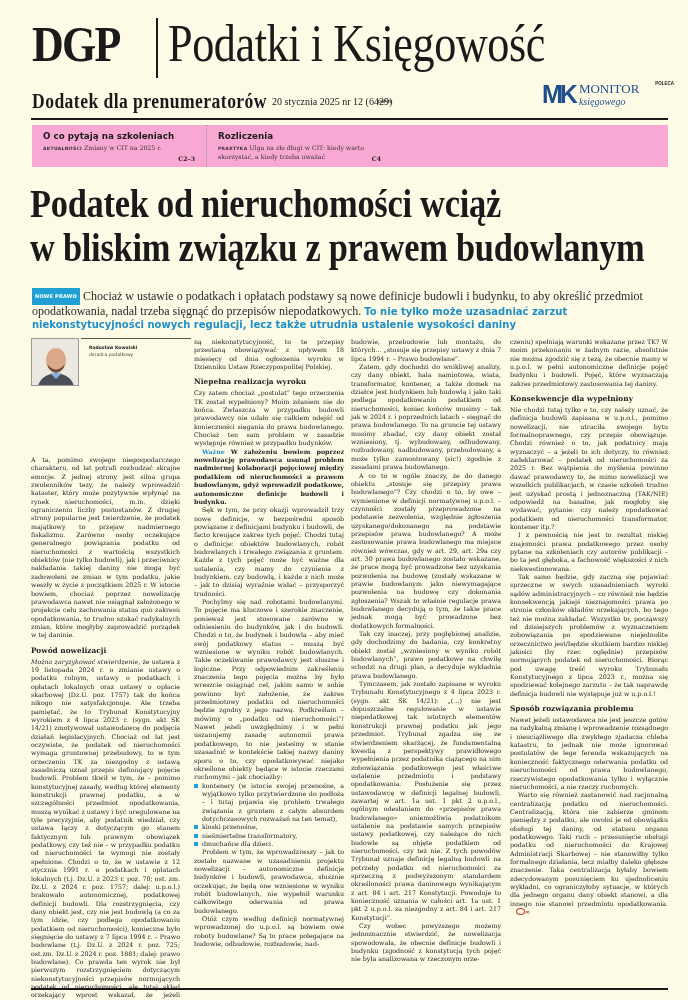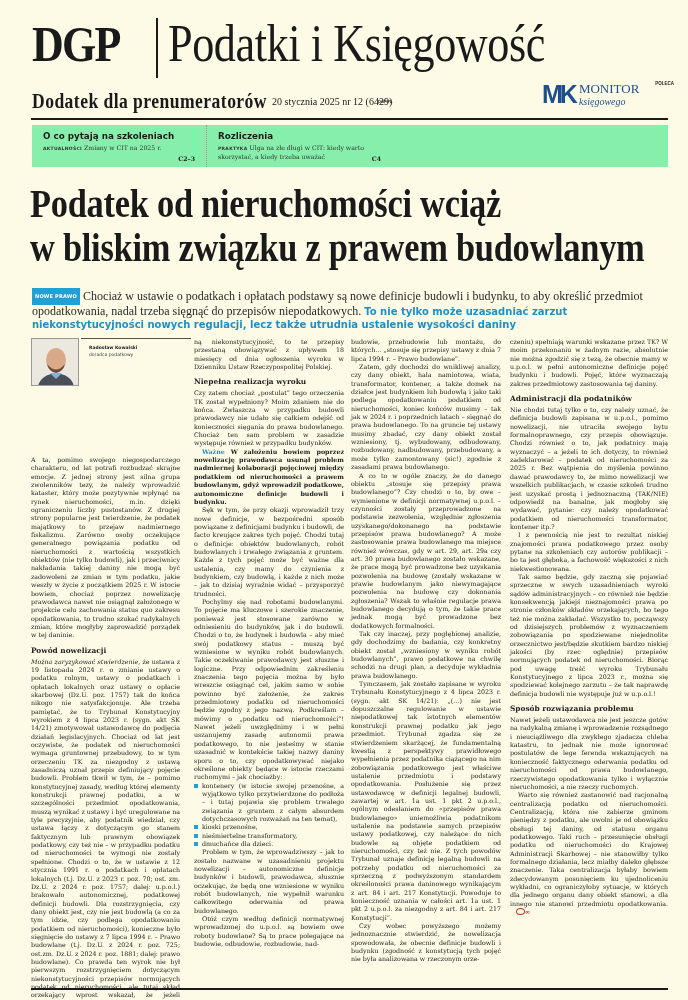--- a/index.html
+++ b/index.html
@@ -13,21 +13,21 @@
   .mh-date { position: absolute; left: 246px; top: 88px; font-family: "Liberation Serif", serif; font-size: 10px; }
   .mh-site { position: absolute; left: 352px; top: 91px; font-family: "Liberation Sans", sans-serif; font-size: 4px; font-weight: bold; }
   .mh-poleca { position: absolute; right: -8px; top: 73px; font-family: "Liberation Sans", sans-serif; font-size: 4.5px; font-weight: bold; }
   .mk { position: absolute; left: 542px; top: 82px; display: flex; }
   .mk-logo { font-family: "Liberation Sans", sans-serif; font-weight: bold; font-size: 25px; color: #1f4e8c; letter-spacing: -3px; line-height: 24px; }
   .mk-text { margin-left: 4px; color: #1f4e8c; font-family: "Liberation Serif", serif; line-height: 11px; }
   .mk-text .m1 { font-size: 13px; }
   .mk-text .m2 { font-size: 10px; font-style: italic; }
   .rule-top { position: absolute; left: 31px; top: 118px; width: 637px; height: 2px; background: #1a1a1a; }
 
-  .teasers { position: absolute; left: 32px; top: 125px; width: 636px; height: 42px; background: #86efac; display: flex; }
+  .teasers { position: absolute; left: 32px; top: 125px; width: 636px; height: 42px; background: #f9a8d4; display: flex; }
   .teaser { position: relative; padding: 5px 11px; }
   .teaser + .teaser { border-left: 1px dotted #999; }
   .teaser h3 { font-family: "DejaVu Sans", sans-serif; font-size: 9.5px; font-weight: bold; margin-bottom: 3px; transform: scaleX(0.92); transform-origin: left; white-space: nowrap; }
   .teaser p { font-size: 6.2px; line-height: 8px; color: #333; }
   .teaser .kick { font-family: "DejaVu Sans", sans-serif; font-size: 4.5px; font-weight: bold; letter-spacing: 0.3px; text-transform: uppercase; margin-right: 2px; }
   .teaser .pg { position: absolute; right: 11px; bottom: 5px; font-size: 6.2px; font-weight: bold; }
   .t1 { width: 174px; } .t2 { width: 276px; } .t3 { width: 186px; }
 
   .headline { position: absolute; left: 30px; top: 182px; width: 650px; font-family: "Liberation Serif", serif; font-size: 40px; line-height: 44px; transform: scaleX(0.86); transform-origin: left; letter-spacing: -0.3px; white-space: nowrap; }
 
@@ -150,21 +150,21 @@
     <p>budowie, przebudowie lub montażu, do których… „stosuje się przepisy ustawy z dnia 7 lipca 1994 r. – Prawo budowlane”.</p>
     <p class="ind">Zatem, gdy dochodzi do wnikliwej analizy, czy dany obiekt, hala namiotowa, wiata, transformator, kontener, a także domek na działce jest budynkiem lub budowlą i jako taki podlega opodatkowaniu podatkiem od nieruchomości, koniec końców musimy – tak jak w 2024 r. i poprzednich latach – sięgnąć do prawa budowlanego. To na gruncie tej ustawy musimy zbadać, czy dany obiekt został wzniesiony, tj. wybudowany, odbudowany, rozbudowany, nadbudowany, przebudowany, a może tylko zamontowany (sic!) zgodnie z zasadami prawa budowlanego.</p>
     <p class="ind">A co to w ogóle znaczy, że do danego obiektu „stosuje się przepisy prawa budowlanego”? Czy chodzi o to, by owe – wymienione w definicji normatywnej u.p.o.l. – czynności zostały przeprowadzone na podstawie zezwolenia, względnie zgłoszenia uzyskanego/dokonanego na podstawie przepisów prawa budowlanego? A może zastosowanie prawa budowlanego ma miejsce również wówczas, gdy w art. 29, art. 29a czy art. 30 prawa budowlanego zostało wskazane, że prace mogą być prowadzone bez uzyskania pozwolenia na budowę (zostały wskazane w prawie budowlanym jako niewymagające pozwolenia na budowę czy dokonania zgłoszenia? Wszak to właśnie regulacje prawa budowlanego decydują o tym, że takie prace jednak mogą być prowadzone bez dodatkowych formalności.</p>
     <p class="ind">Tak czy inaczej, przy pogłębionej analizie, gdy dochodzimy do badania, czy konkretny obiekt został „wzniesiony w wyniku robót budowlanych”, prawo podatkowe na chwilę schodzi na drugi plan, a decyduje wykładnia prawa budowlanego.</p>
     <p class="ind">Tymczasem, jak zostało zapisane w wyroku Trybunału Konstytucyjnego z 4 lipca 2023 r. (sygn. akt SK 14/21): „(…) nie jest dopuszczalne regulowanie w ustawie niepodatkowej tak istotnych elementów konstrukcji prawnej podatku jak jego przedmiot. Trybunał zgadza się ze stwierdzeniem skarżącej, że fundamentalną kwestią z perspektywy prawidłowego wypełnienia przez podatnika ciążącego na nim zobowiązania podatkowego jest właściwe ustalenie przedmiotu i podstawy opodatkowania. Posłużenie się przez ustawodawcę w definicji legalnej budowli, zawartej w art. 1a ust. 1 pkt 2 u.p.o.l., ogólnym odesłaniem do «przepisów prawa budowlanego» uniemożliwia podatnikom ustalenie na podstawie samych przepisów ustawy podatkowej, czy należące do nich budowle są objęte podatkiem od nieruchomości, czy też nie. Z tych powodów Trybunał uznaje definicję legalną budowli na potrzeby podatku od nieruchomości za sprzeczną z podwyższonym standardem określoności prawa daninowego wynikającym z art. 84 i art. 217 Konstytucji. Powoduje to konieczność uznania w całości art. 1a ust. 1 pkt 2 u.p.o.l. za niezgodny z art. 84 i art. 217 Konstytucji”.</p>
     <p class="ind">Czy wobec powyższego możemy jednoznacznie stwierdzić, że nowelizacja spowodowała, że obecnie definicje budowli i budynku (zgodność z konstytucją tych pojęć nie była analizowana w rzeczonym orze-</p>
   </div>
 
   <div class="col col4">
     <p>czeniu) spełniają warunki wskazane przez TK? W moim przekonaniu w żadnym razie, absolutnie nie można zgodzić się z tezą, że obecnie mamy w u.p.o.l. w pełni autonomiczne definicje pojęć budynku i budowli. Pojęć, które wyznaczają zakres przedmiotowy zastosowania tej daniny.</p>
-    <h4>Administracji dla podatników</h4>
+    <h4>Konsekwencje dla wypełniony</h4>
     <p>Nie chodzi tutaj tylko o to, czy należy uznać, że definicja budowli zapisana w u.p.o.l., pomimo nowelizacji, nie utraciła swojego bytu formalnoprawnego, czy przepis obowiązuje. Chodzi również o to, jak podatnicy mają wyznaczyć – a jeżeli to ich dotyczy, to również zadeklarować – podatek od nieruchomości za 2025 r. Bez wątpienia do myślenia powinno dawać prawodawcy to, że mimo nowelizacji we wszelkich publikacjach, w czasie szkoleń trudno jest uzyskać prostą i jednoznaczną (TAK/NIE) odpowiedź na banalne, jak mogłoby się wydawać, pytanie: czy należy opodatkować podatkiem od nieruchomości transformator, kontener itp.?</p>
     <p class="ind">I z pewnością nie jest to rezultat niskiej znajomości prawa podatkowego przez osoby pytane na szkoleniach czy autorów publikacji – bo ta jest głęboka, a fachowość większości z nich niekwestionowana.</p>
     <p class="ind">Tak samo będzie, gdy zaczną się pojawiać sprzeczne w swych uzasadnieniach wyroki sądów administracyjnych – co również nie będzie konsekwencją jakiejś nieznajomości prawa po stronie członków składów orzekających, bo tego też nie można zakładać. Wszystko to, począwszy od dzisiejszych problemów z wyznaczeniem zobowiązania po spodziewane niejednolite orzecznictwo jest/będzie skutkiem bardzo niskiej jakości (by rzec oględnie) przepisów normujących podatek od nieruchomości. Biorąc pod uwagę treść wyroku Trybunału Konstytucyjnego z lipca 2023 r., można się spodziewać kolejnego zarzutu – że tak naprawdę definicja budowli nie występuje już w u.p.o.l.!</p>
     <h4>Sposób rozwiązania problemu</h4>
     <p>Nawet jeżeli ustawodawca nie jest jeszcze gotów na radykalną zmianę i wprowadzenie rozsądnego i nieuciążliwego dla zwykłego zjadacza chleba katastru, to jednak nie może ignorować postulatów de lege ferenda wskazujących na konieczność faktycznego oderwania podatku od nieruchomości od prawa budowlanego, rzeczywistego opodatkowania tylko i wyłącznie nieruchomości, a nie rzeczy ruchomych.</p>
     <p class="ind"><span>Warto się również zastanowić nad racjonalną centralizacją podatku od nieruchomości. Centralizacją, która nie zabierze gminom pieniędzy z podatku, ale uwolni je od obowiązku obsługi tej daniny, od statusu organu podatkowego. Taki ruch – przesunięcie obsługi podatku od nieruchomości do Krajowej Administracji Skarbowej – nie stanowiłby tylko formalnego działania, lecz miałby daleko głębsze znaczenie. Taka centralizacja byłaby bowiem zdecydowanym posunięciem ku ujednoliceniu wykładni, co ograniczyłoby sytuacje, w których dla jednego organu dany obiekt stanowi, a dla innego nie stanowi przedmiotu opodatkowania.</span><span class="endmark">∞</span></p>
   </div>
 </main>
 
 <div class="rule-bottom"></div>

